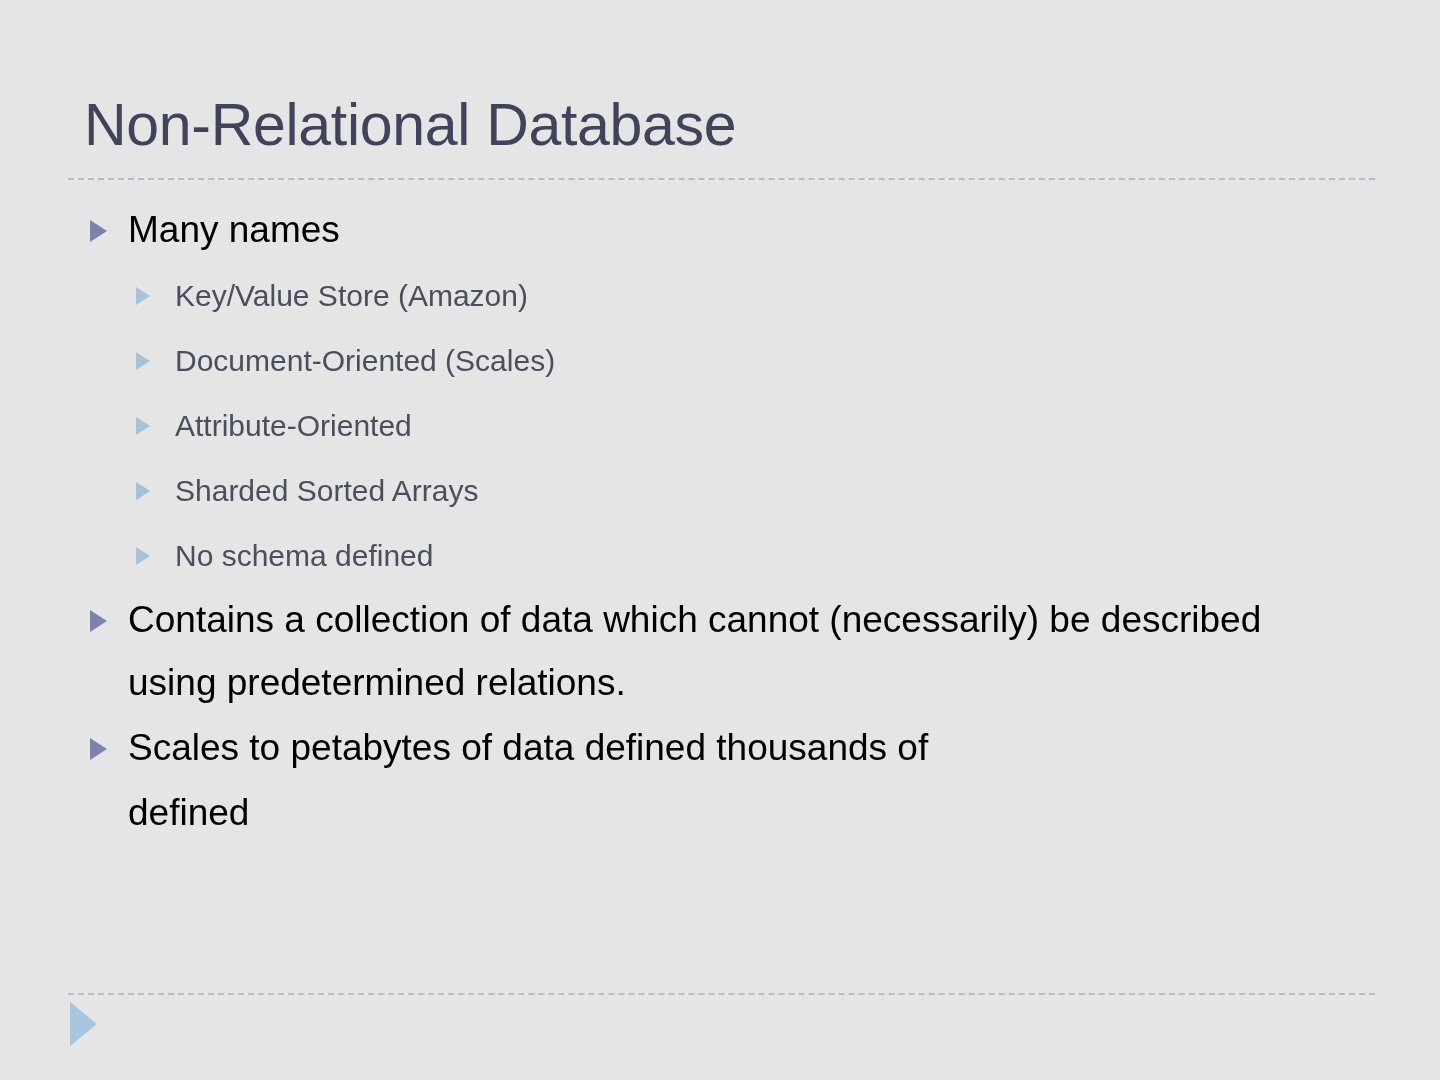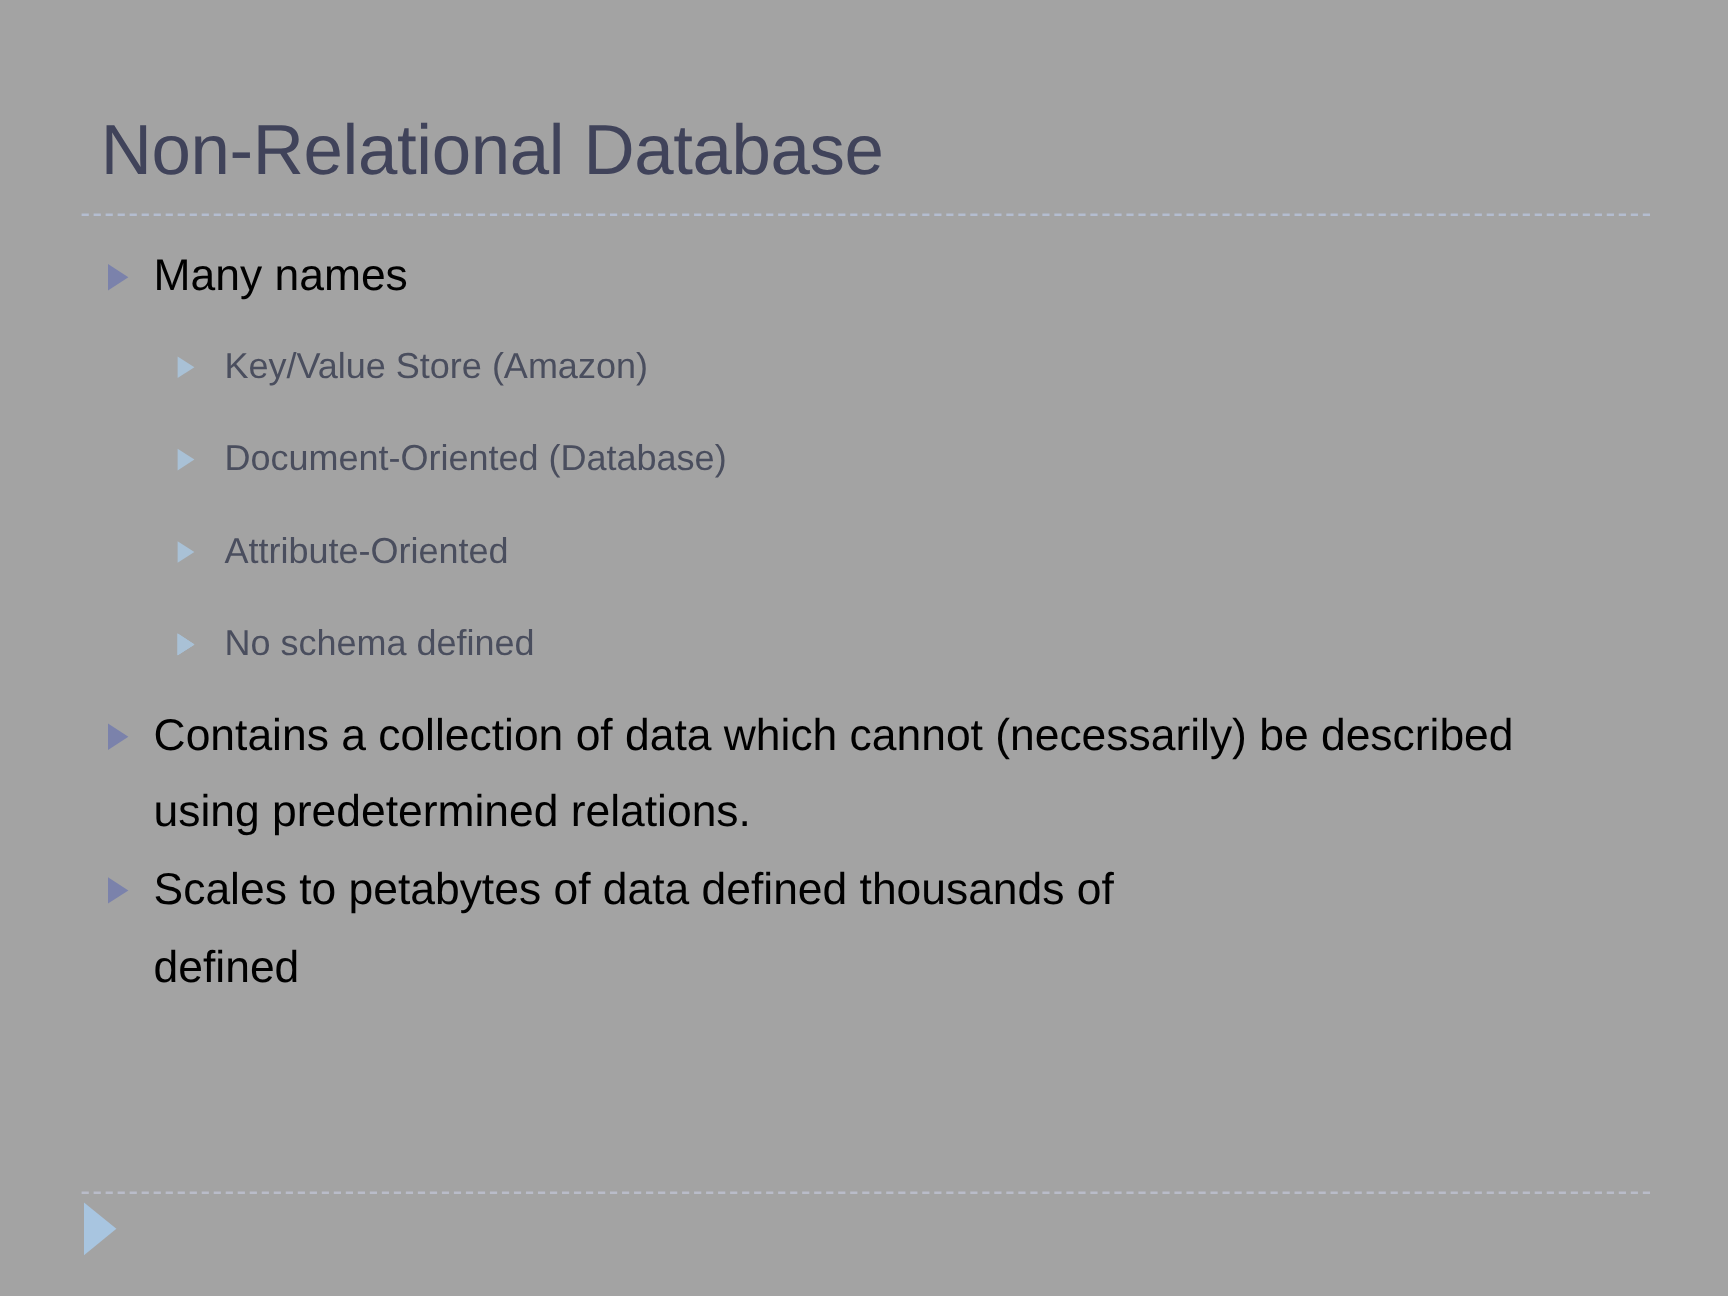--- a/index.html
+++ b/index.html
@@ -9,21 +9,21 @@
     background: #ffffff;
   }
   body {
     font-family: "Liberation Sans", sans-serif;
     -webkit-font-smoothing: antialiased;
   }
   #slide {
     position: relative;
     width: 1440px;
     height: 1080px;
-    background: #a3a3a3;
+    background: #e5e5e5;
     overflow: hidden;
   }
 
   
   #slide-title {
     position: absolute;
     left: 84px;
     top: 96px;
     width: 1280px;
     font-size: 59px;
@@ -80,21 +80,21 @@
   }
 
   
   .lvl2 {
     padding-left: 175px;
     padding-right: 140px;
     font-size: 30px;
     line-height: 65px;
     color: #4a4e5e;
     font-weight: 400;
-    margin: 12px;
+    margin: 0;
   }
   .lvl2 > .marker {
     position: absolute;
     left: 136px;
     top: 24px;
     width: 0;
     height: 0;
     border-style: solid;
     border-width: 9px 0 9px 14px;
     border-color: transparent transparent transparent #a9c1d6;
@@ -121,24 +121,24 @@
 
 <div id="slide">
 
   <div id="slide-title">Non-Relational Database</div>
 
   <div class="rule" id="rule-top"></div>
 
   <div id="body">
       <div class="bullet lvl1"><span class="marker"></span><span>Many names</span></div>
       <div class="bullet lvl2"><span class="marker"></span><span>Key/Value Store (Amazon)</span></div>
-      <div class="bullet lvl2"><span class="marker"></span><span>Document-Oriented (Database)</span></div>
+      <div class="bullet lvl2"><span class="marker"></span><span>Document-Oriented (Scales)</span></div>
       <div class="bullet lvl2"><span class="marker"></span><span>Attribute-Oriented</span></div>
       <div class="bullet lvl2"><span class="marker"></span></div>
-      <div class="bullet lvl2"><span class="marker"></span></div>
+      <div class="bullet lvl2"><span class="marker"></span><span>Sharded Sorted Arrays</span></div>
       <div class="bullet lvl2"><span class="marker"></span><span>No schema defined</span></div>
       <div class="bullet lvl1"><span class="marker"></span><span>Contains a collection of data which cannot (necessarily) be described using predetermined relations.</span></div>
       <div class="bullet lvl1"><span class="marker"></span><span>Scales to petabytes of data defined thousands of</span></div>
       <div class="bullet lvl1 continuation"><span>defined</span></div>
     </div>
 
   <div class="rule" id="rule-bottom"></div>
 
   <div id="footer-arrow"></div>
 

